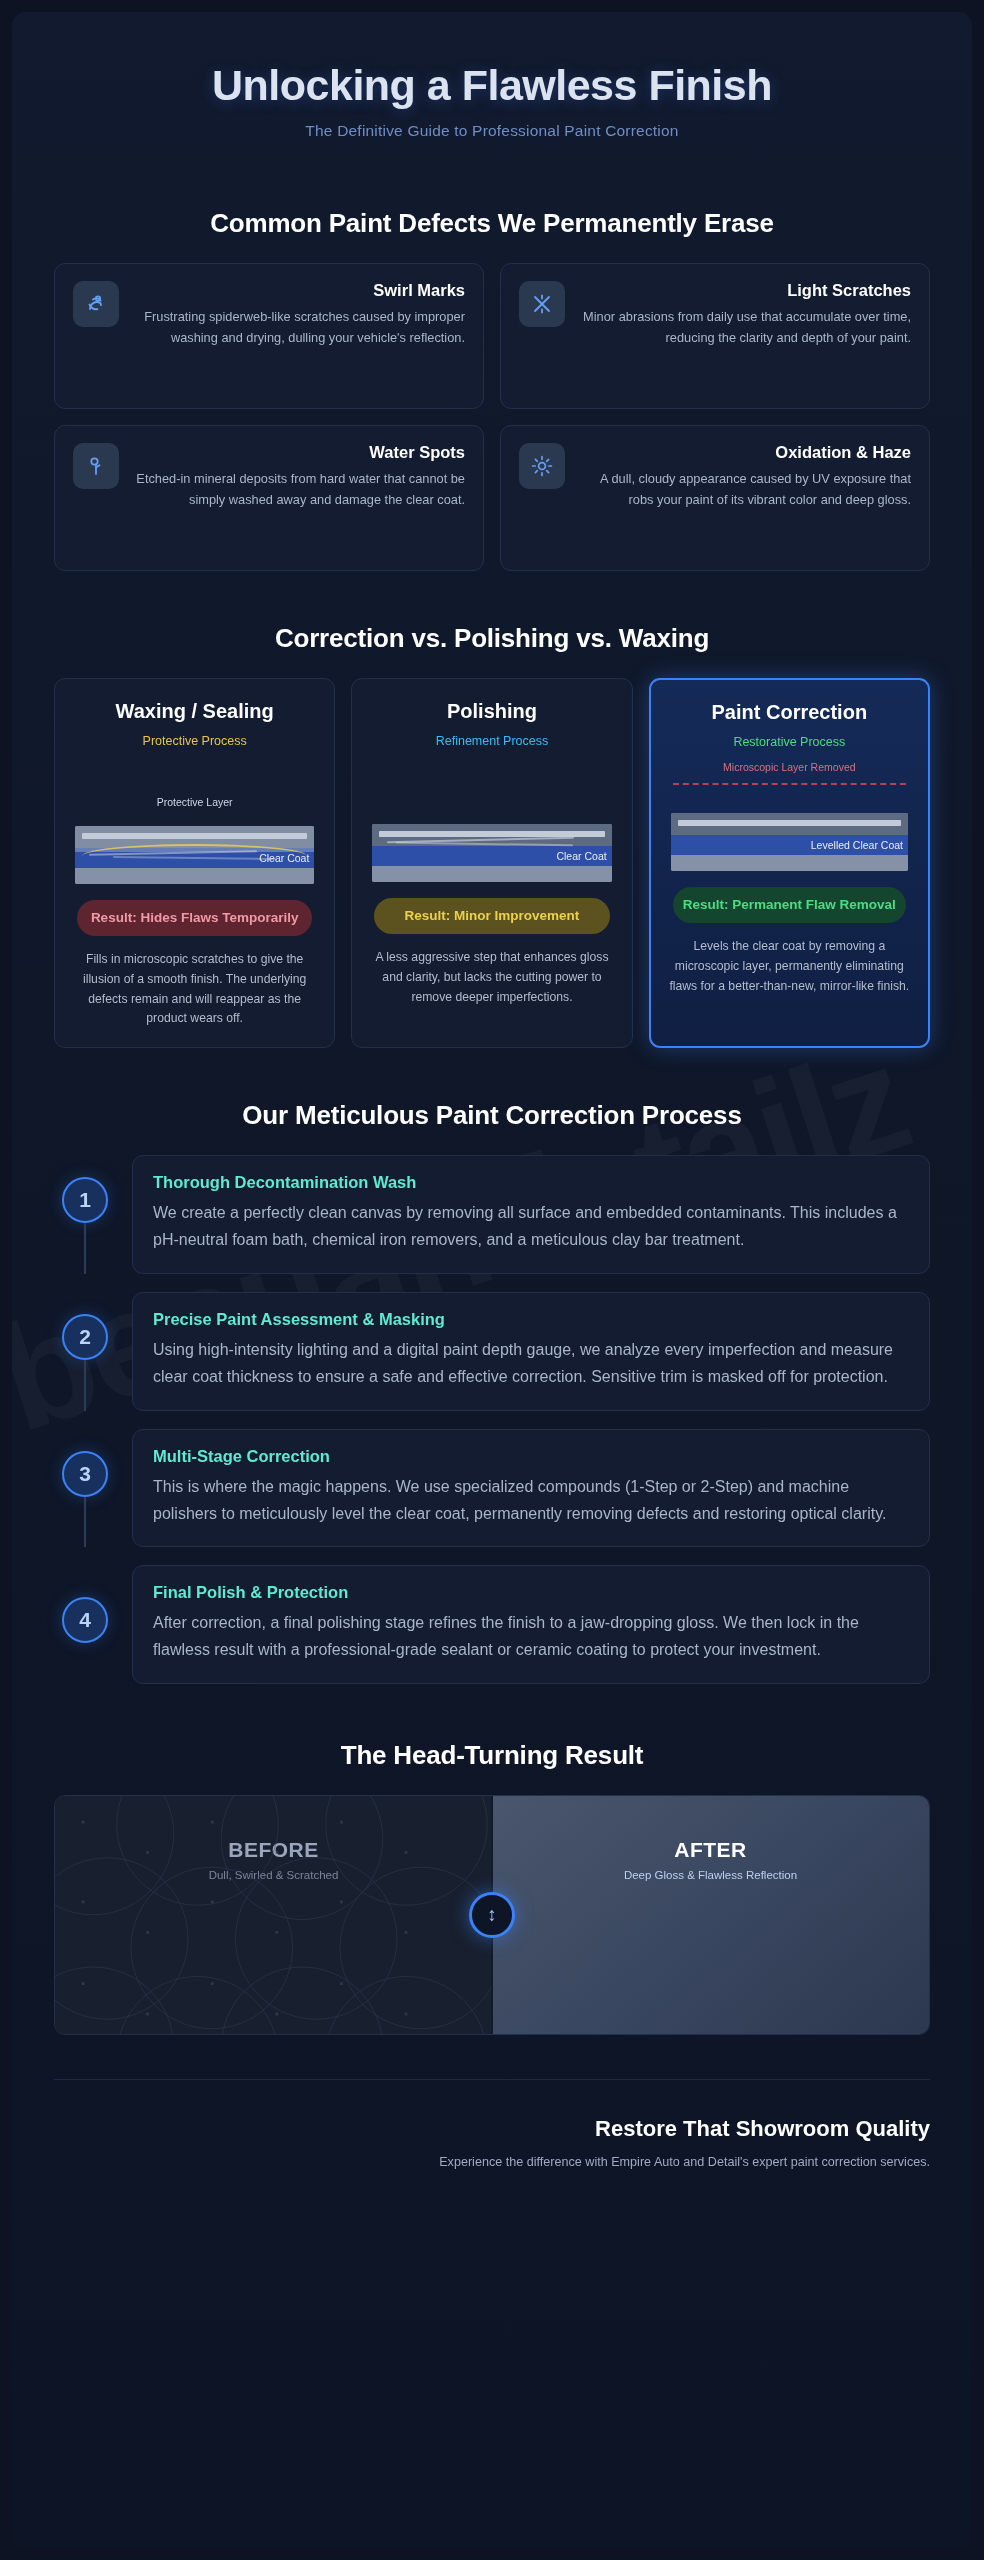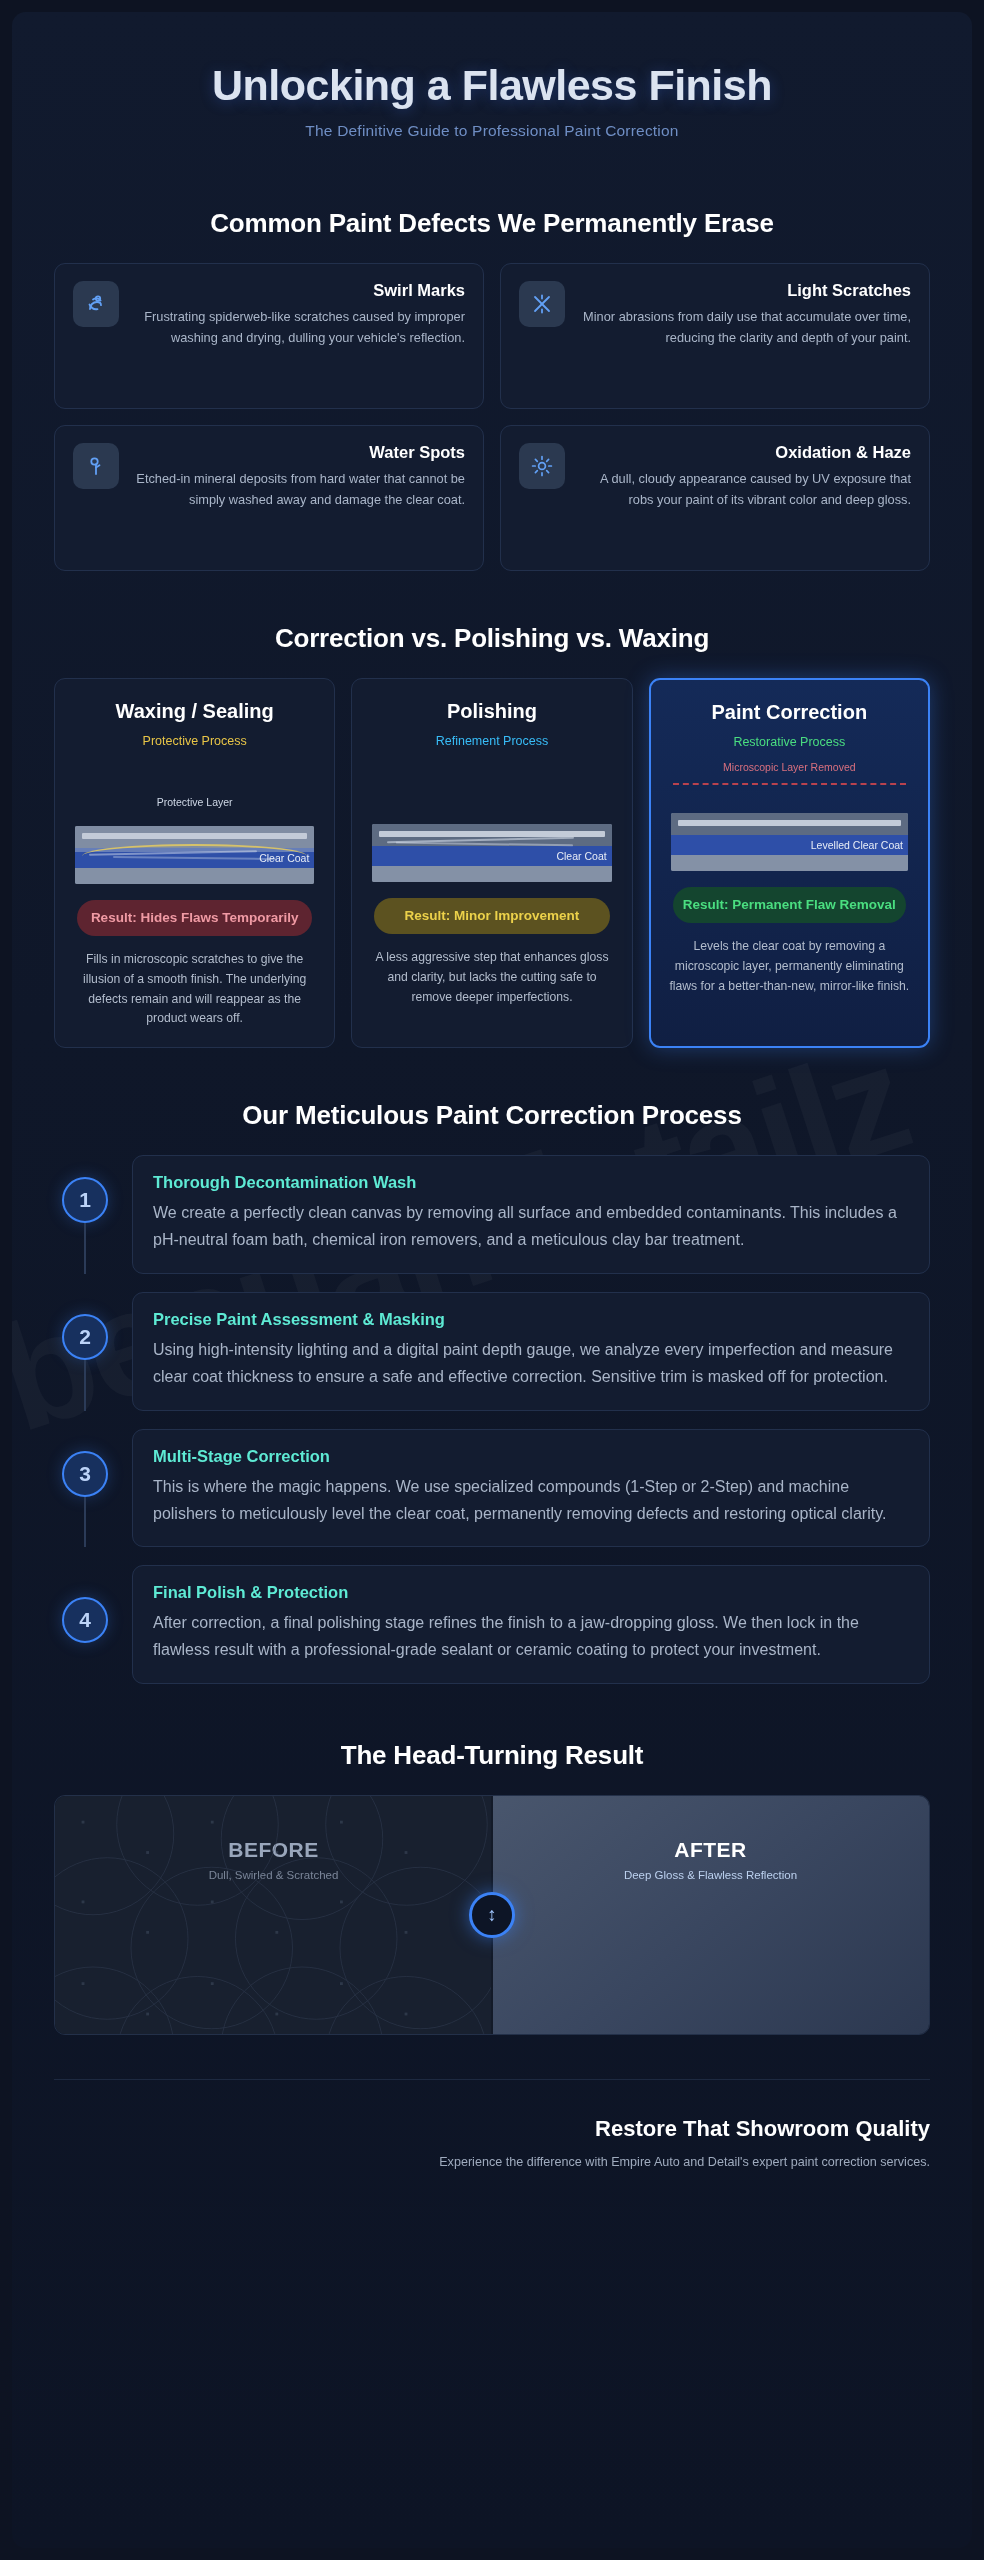--- a/index.html
+++ b/index.html
@@ -438,21 +438,21 @@
             <div class="layer-top"></div>
             <div class="layer-clear"></div>
             <div class="layer-base"></div>
             <div class="layer-shine"></div>
             <div class="scratch" style="left:6%;width:78%;top:15px;transform:rotate(-1.4deg);opacity:.65"></div>
             <div class="scratch" style="left:10%;width:74%;top:19px;transform:rotate(0.9deg);opacity:.5"></div>
             <div class="clear-label">Clear Coat</div>
           </div>
         </div>
         <div class="result-pill pill-gold">Result: Minor Improvement</div>
-        <div class="cmp-desc">A less aggressive step that enhances gloss and clarity, but lacks the cutting safe to remove deeper imperfections.</div>
+        <div class="cmp-desc">A less aggressive step that enhances gloss and clarity, but lacks the cutting power to remove deeper imperfections.</div>
       </div>
 
       <div class="cmp-card highlight">
         <div class="cmp-name">Paint Correction</div>
         <div class="cmp-tag" style="color:#4ade80">Restorative Process</div>
         <div class="cmp-note" style="color:#d9707f">Microscopic Layer Removed</div>
         <div class="dashline"></div>
         <div style="margin-top:10px">
           <div class="diagram">
             <div class="layer-top"></div>

